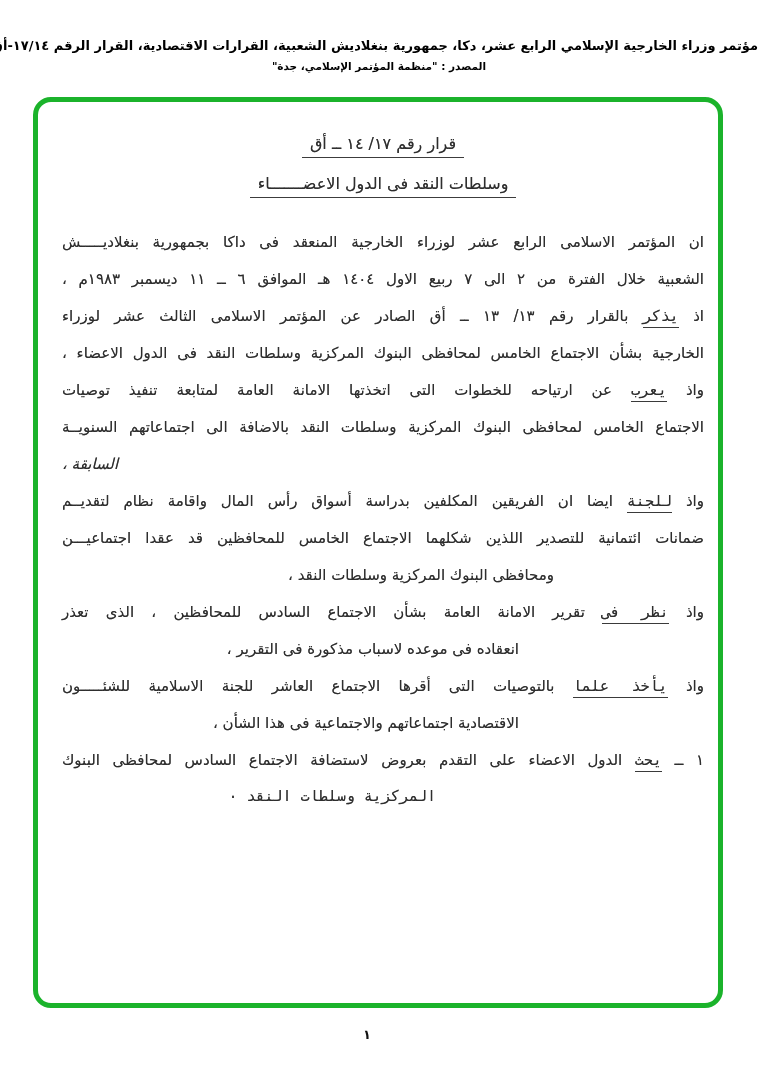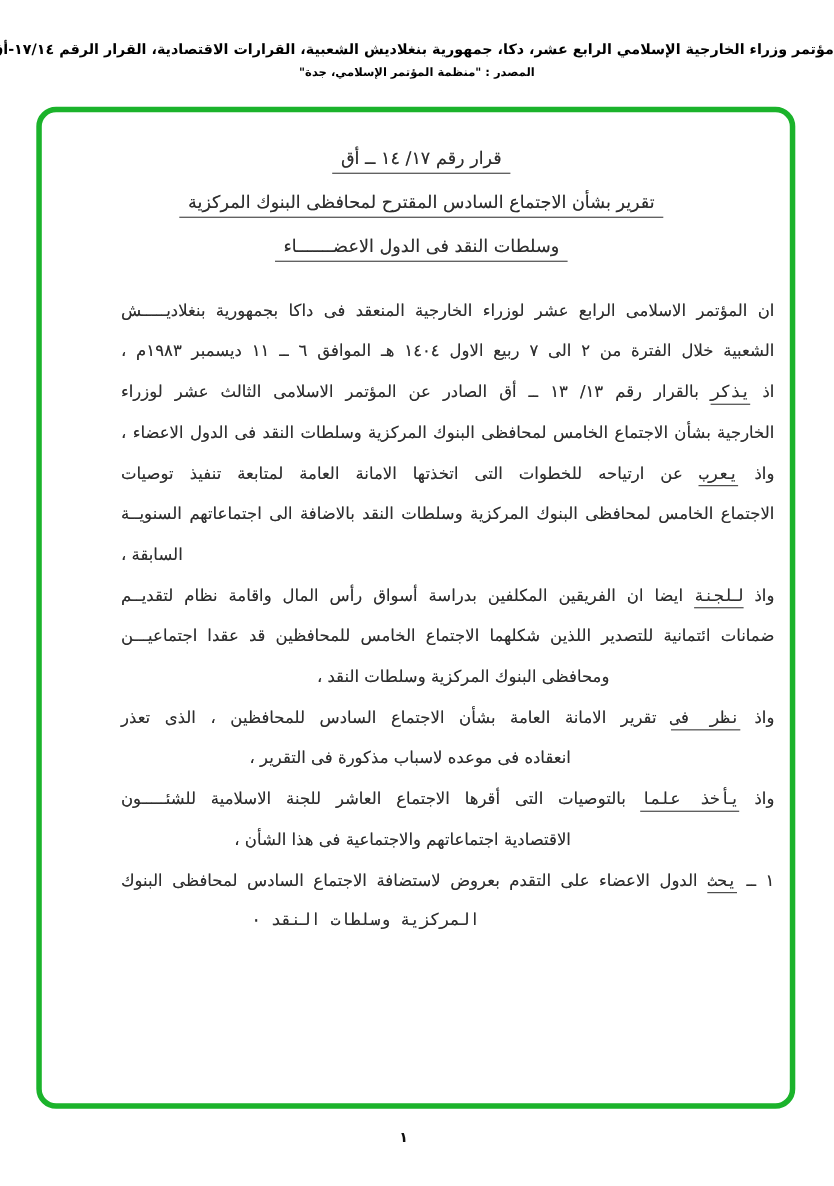--- a/index.html
+++ b/index.html
@@ -22,23 +22,23 @@
     position:absolute;left:0;top:0;right:0;bottom:0;
     padding:22px 14px 0 24px;direction:rtl;color:#2e2e2e;
     text-shadow:0 0 0.5px rgba(40,40,40,0.55);
   }
   .doc-title-line{height:40px;line-height:40px;text-align:center;font-size:16px;white-space:nowrap;}
   .doc-title-line .tl{
     display:inline-block;line-height:1.45;
     border-bottom:1.6px solid #3c3c3c;padding:0 8px 2px;
   }
   .doc-body{margin-top:20px;font-size:15px;}
-  .doc-line{height:37px;line-height:37px;margin-left:48px;}
+  .doc-line{height:37px;line-height:37px;}
   .l-full{text-align:justify;text-align-last:justify;}
-  .l-left{text-align:left;}
+  .l-left{text-align:left;font-style:italic;}
   .l-ind1{text-align:right;padding-left:0;padding-right:150px;}
   .l-ind2{text-align:right;padding-right:185px;}
   .l-ind3{text-align:right;padding-right:268px;font-family:Liberation Mono, monospace;}
   .u{border-bottom:1.5px solid #3a3a3a;padding-bottom:1px;font-family:Liberation Mono, monospace;}
   
   .footer-num{
     position:absolute;top:1027px;left:0;right:24px;text-align:center;
     font-size:13px;color:#101010;font-weight:bold;
   }
 </style>
@@ -49,21 +49,20 @@
 
   <div class="header">
     <div class="header-l1">مؤتمر وزراء الخارجية الإسلامي الرابع عشر، دكا، جمهورية بنغلاديش الشعبية، القرارات الاقتصادية، القرار الرقم ١٧/١٤-أق</div>
     <div class="header-l2">المصدر : "منظمة المؤتمر الإسلامي، جدة"</div>
   </div>
 
   <div class="frame">
     <div class="doc">
       <div>
           <div class="doc-title-line"><span class="tl">قرار رقم ١٧/ ١٤ ــ أق</span></div>
-          <div class="doc-title-line"><span class="tl">تقرير بشأن الاجتماع السادس المقترح لمحافظى البنوك المركزية</span></div>
           <div class="doc-title-line"><span class="tl">وسلطات النقد فى الدول الاعضـــــــاء</span></div>
         </div>
       <div class="doc-body">
           <div class="doc-line l-full"><span>ان المؤتمر الاسلامى الرابع عشر لوزراء الخارجية المنعقد فى داكا بجمهورية بنغلاديـــــش</span></div>
           <div class="doc-line l-full"><span>الشعبية خلال الفترة من ٢ الى ٧ ربيع الاول ١٤٠٤ هـ الموافق ٦ ــ ١١ ديسمبر ١٩٨٣م ،</span></div>
           <div class="doc-line l-full"><span>اذ </span><span class="u">يذكر</span><span> بالقرار رقم ١٣/ ١٣ ــ أق الصادر عن المؤتمر الاسلامى الثالث عشر لوزراء</span></div>
           <div class="doc-line l-full"><span>الخارجية بشأن الاجتماع الخامس لمحافظى البنوك المركزية وسلطات النقد فى الدول الاعضاء ،</span></div>
           <div class="doc-line l-full"><span>واذ </span><span class="u">يعرب</span><span> عن ارتياحه للخطوات التى اتخذتها الامانة العامة لمتابعة تنفيذ توصيات</span></div>
           <div class="doc-line l-full"><span>الاجتماع الخامس لمحافظى البنوك المركزية وسلطات النقد بالاضافة الى اجتماعاتهم السنويــة</span></div>
           <div class="doc-line l-left"><span>السابقة ،</span></div>

